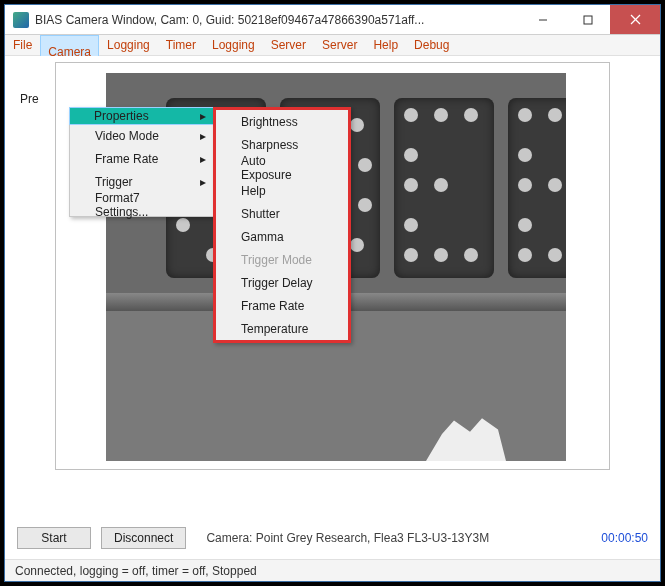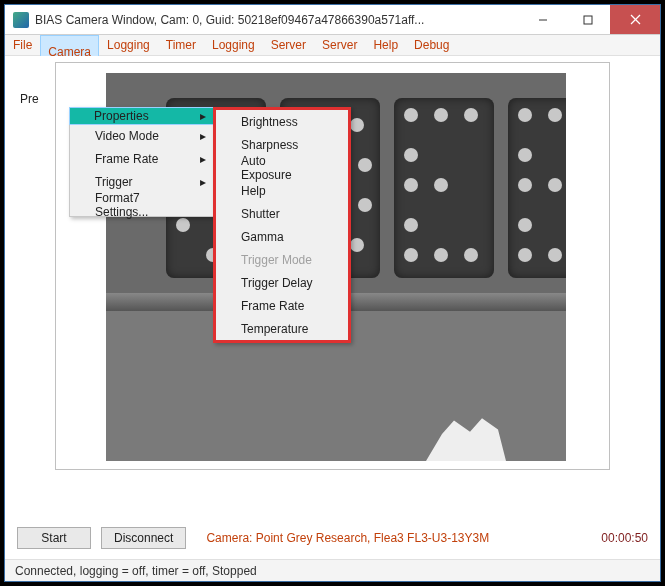--- a/index.html
+++ b/index.html
@@ -28,22 +28,22 @@
   .dropdown { position: absolute; background: #f0f0f0; border: 1px solid #c8c8c8; box-shadow: 2px 2px 4px rgba(0,0,0,0.25); }
   .dropdown .item { height: 23px; padding: 0 30px 0 25px; display: flex; align-items: center; color: #222; position: relative; }
   .dropdown .item.hl { background: #14b8a6; border: 1px solid #99d1ff; margin: -1px; padding: 0 29px 0 24px; height: 18px; }
   .dropdown .item.disabled { color: #a0a0a0; }
   .dropdown .arrow { position: absolute; right: 8px; }
   .dd1 { left: 64px; top: 51px; width: 146px; }
   .dd2 { left: 208px; top: 51px; width: 138px; border: 3px solid #e03030; }
   .bottombar { height: 42px; display: flex; align-items: center; padding: 0 12px; gap: 10px; }
   .btn { background: #e9e9e9; border: 1px solid #adadad; padding: 3px 12px; min-width: 74px; text-align: center; color: #222; }
   .btn + .btn { margin-left: 0; }
-  .cam-status { margin-left: 10px; color: #c2410c; }
-  .timecode { margin-left: auto; color: #7f1d1d; }
+  .cam-status { margin-left: 10px; color: #404040; }
+  .timecode { margin-left: auto; color: #1d4ed8; }
   .statusbar { height: 22px; border-top: 1px solid #e0e0e0; padding: 0 10px; display: flex; align-items: center; color: #333; background: #f4f4f4; }
 </style>
 </head>
 <body>
 
 <div class="window">
   <div class="titlebar">
     <div class="icon"></div>
     <div class="title">BIAS Camera Window, Cam: 0, Guid: 50218ef09467a47866390a571aff...</div>
     <div class="winbtns">

